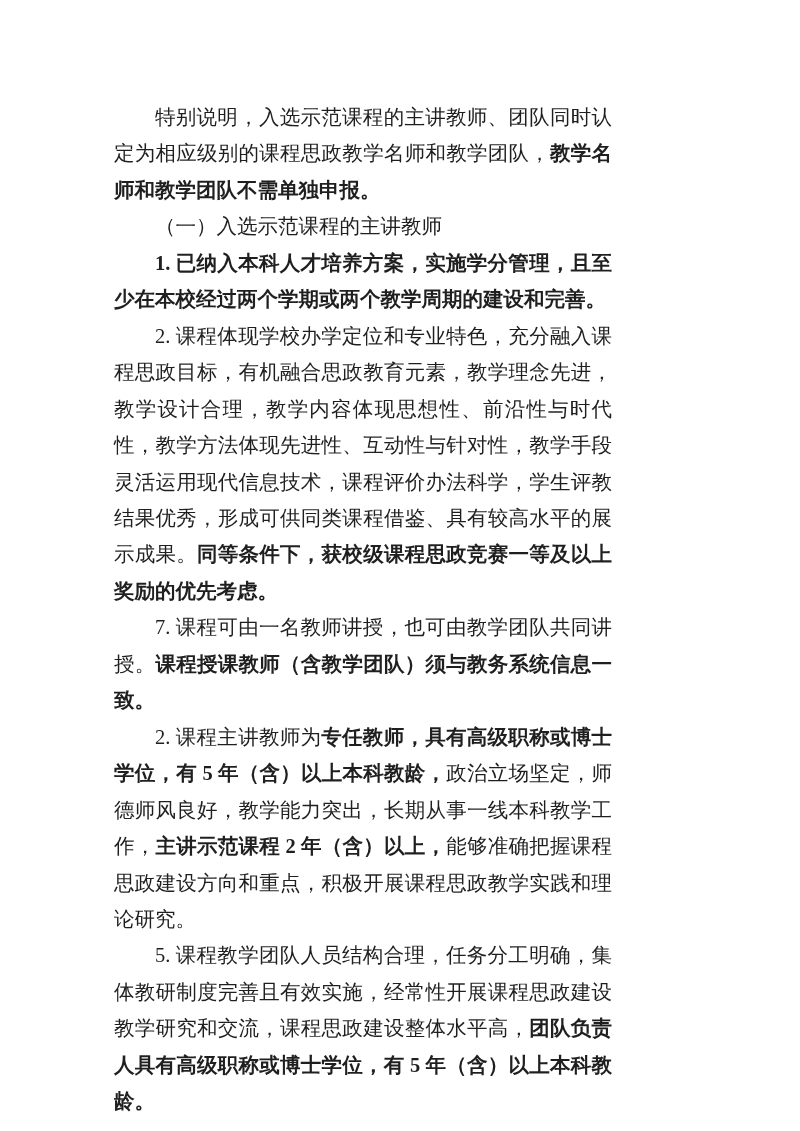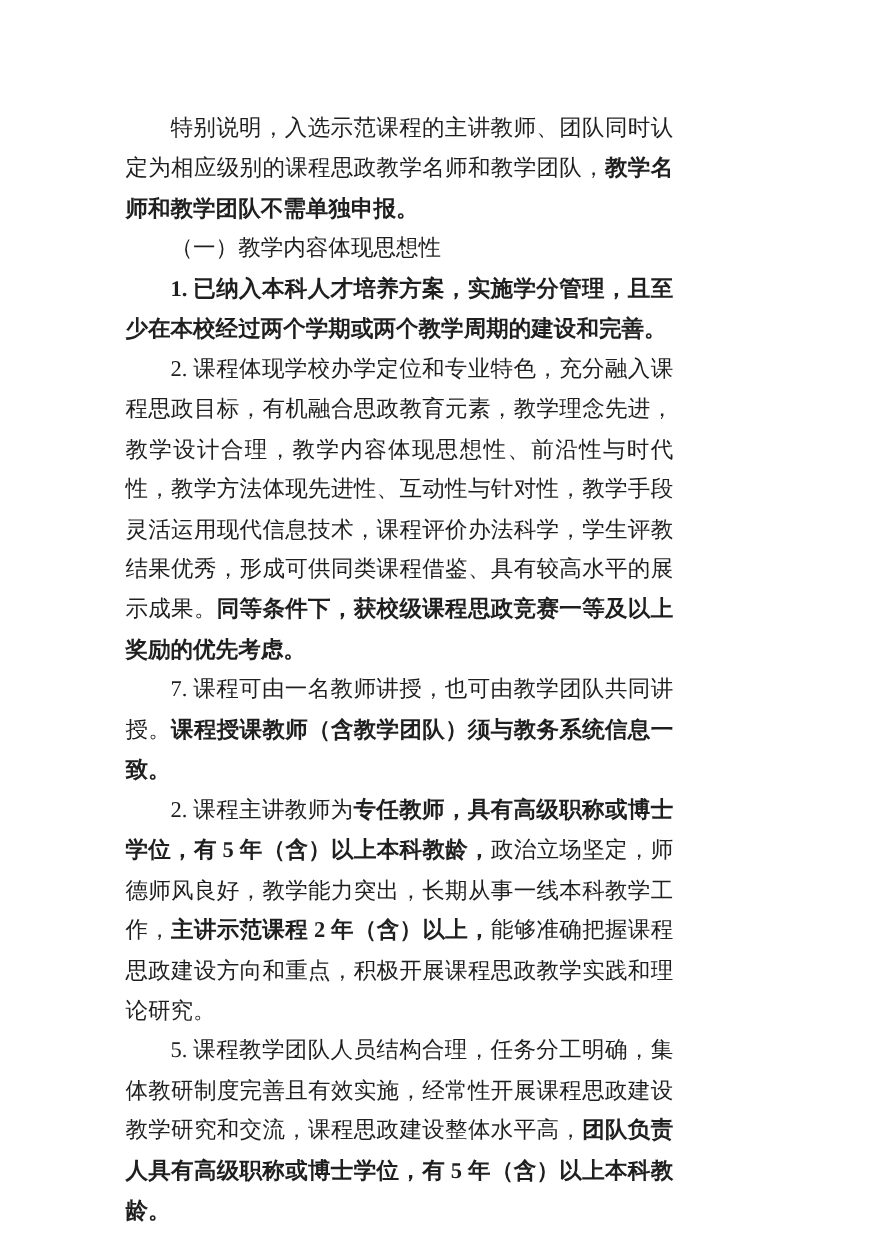--- a/index.html
+++ b/index.html
@@ -39,21 +39,21 @@
 </style>
 </head>
 <body>
 
 <div class="page">
   <div class="doc">
 
     <p class="body"><span>特别说明，入选示范课程的主讲教师、团队同时认定为相应级别的课程思政教学名师和教学团队，</span><span class="b">教学名师和教学团队不需单独申报。</span></p>
 
 
-    <p class="body"><span>（一）教学内容体现思想性</span></p>
+    <p class="body"><span>（一）入选示范课程的主讲教师</span></p>
 
     <p class="body"><span class="b">1. 已纳入本科人才培养方案，实施学分管理，且至少在本校经过两个学期或两个教学周期的建设和完善。</span></p>
 
     <p class="body"><span>2. 课程体现学校办学定位和专业特色，充分融入课程思政目标，有机融合思政教育元素，教学理念先进，教学设计合理，教学内容体现思想性、前沿性与时代性，教学方法体现先进性、互动性与针对性，教学手段灵活运用现代信息技术，课程评价办法科学，学生评教结果优秀，形成可供同类课程借鉴、具有较高水平的展示成果。</span><span class="b">同等条件下，获校级课程思政竞赛一等及以上奖励的优先考虑。</span></p>
 
     <p class="body"><span>7. 课程可由一名教师讲授，也可由教学团队共同讲授。</span><span class="b">课程授课教师（含教学团队）须与教务系统信息一致。</span></p>
 
     <p class="body"><span>2. 课程主讲教师为</span><span class="b">专任教师，具有高级职称或博士学位，有 5 年（含）以上本科教龄，</span><span>政治立场坚定，师德师风良好，教学能力突出，长期从事一线本科教学工作，</span><span class="b">主讲示范课程 2 年（含）以上，</span><span>能够准确把握课程思政建设方向和重点，积极开展课程思政教学实践和理论研究。</span></p>
 
     <p class="body"><span>5. 课程教学团队人员结构合理，任务分工明确，集体教研制度完善且有效实施，经常性开展课程思政建设教学研究和交流，课程思政建设整体水平高，</span><span class="b">团队负责人具有高级职称或博士学位，有 5 年（含）以上本科教龄。</span></p>

